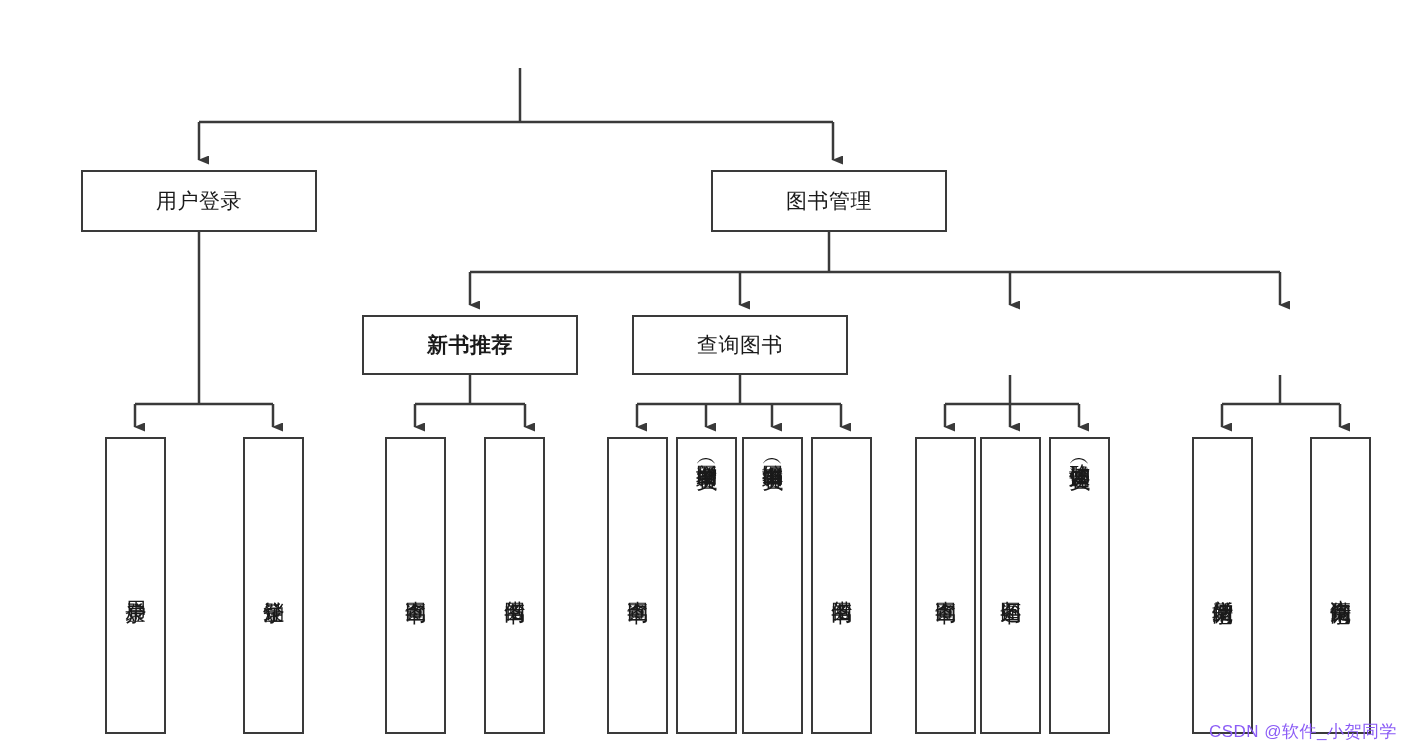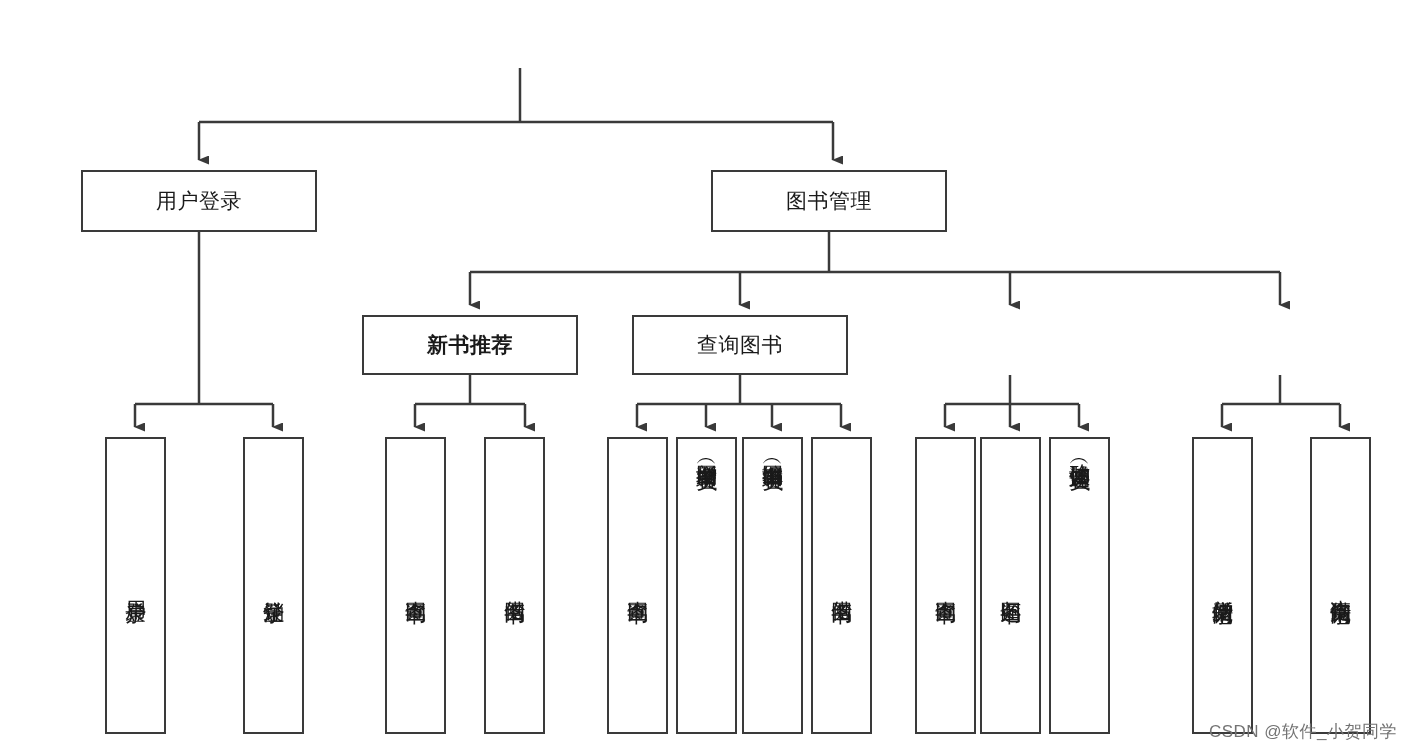--- a/index.html
+++ b/index.html
@@ -58,21 +58,21 @@
   }
   .node.leaf.centered {
     align-items: center;
     padding-top: 0;
   }
   .watermark {
     position: absolute;
     right: 8px;
     bottom: 4px;
     font-size: 17px;
-    color: #737373;
+    color: #8b5cf6;
     letter-spacing: 0.5px;
     white-space: nowrap;
   }
 </style>
 </head>
 <body>
 
 <div id="canvas">
 
   <svg class="wires" viewBox="0 0 1405 747">

